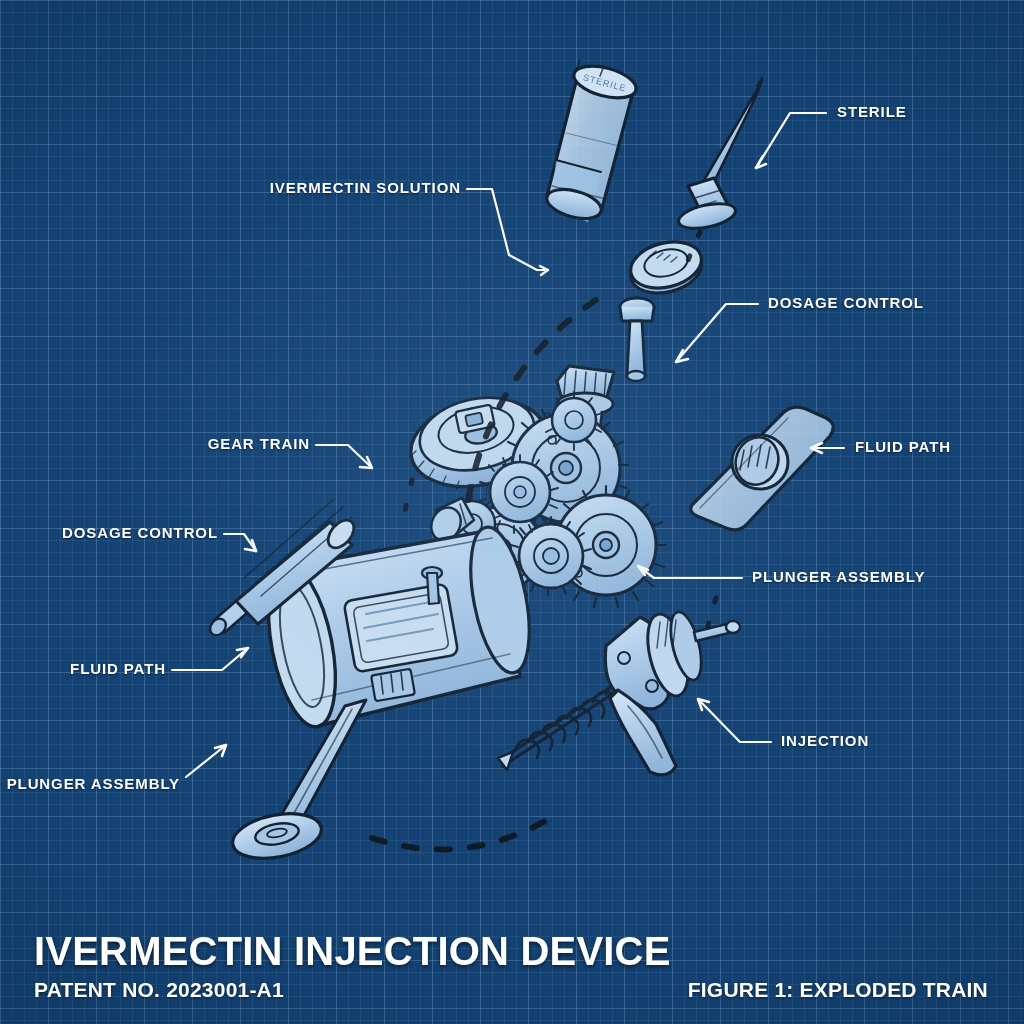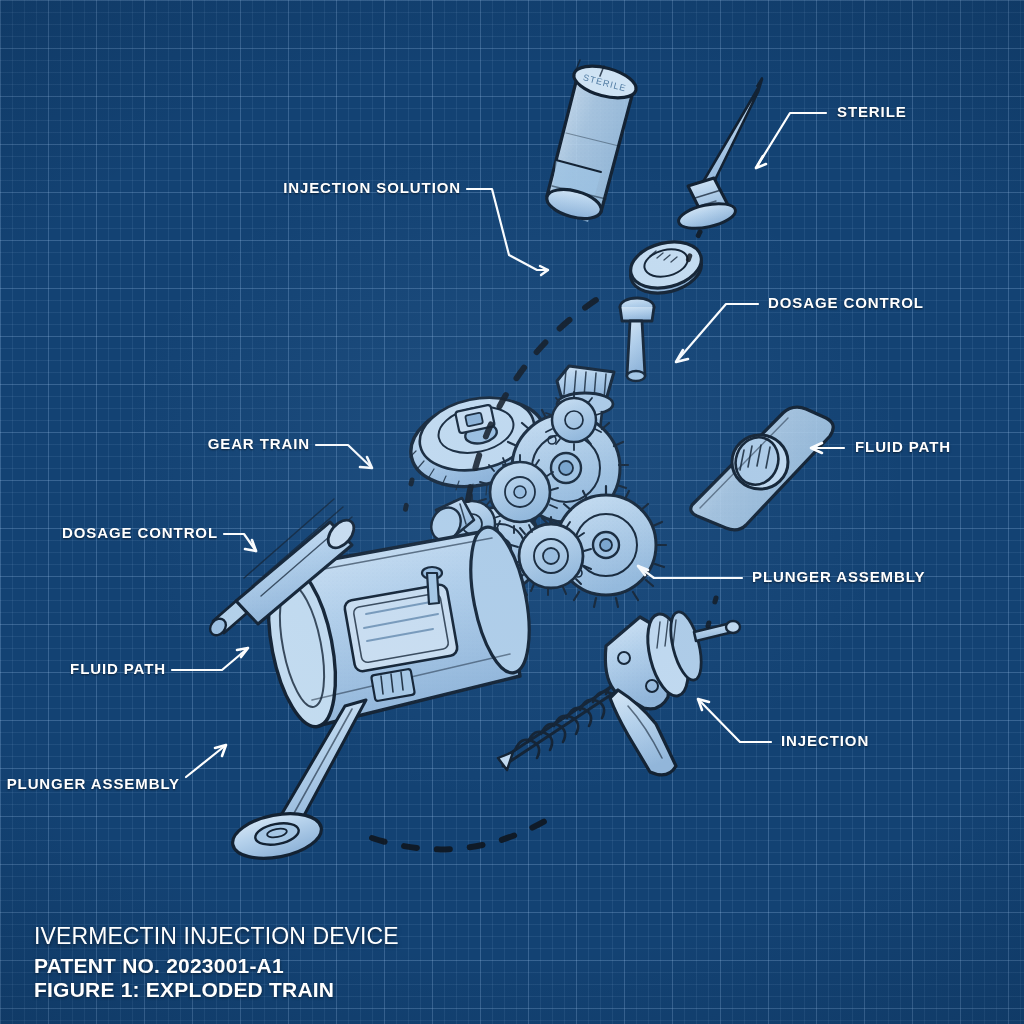--- a/index.html
+++ b/index.html
@@ -45,32 +45,31 @@
   .lbl.r { transform: translateX(-100%); }
 
   #title-block {
     position: absolute;
     left: 34px;
     bottom: 22px;
     right: 28px;
   }
   #title-main {
     color: #ffffff;
-    font-size: 23px;
-    font-weight: 400;
+    font-size: 40px;
+    font-weight: 700;
     letter-spacing: 0.005em;
     text-shadow: 0 2px 4px rgba(0,0,0,0.55);
     line-height: 1.02;
   }
   #title-sub-row {
     display: flex;
     justify-content: space-between;
     align-items: baseline;
     margin-top: 6px;
-    flex-direction: column;
   }
   #patent-no, #figure-label {
     color: #ffffff;
     font-size: 21px;
     font-weight: 700;
     letter-spacing: 0.01em;
     text-shadow: 0 1px 3px rgba(0,0,0,0.5);
   }
   #figure-label { margin-right: 8px; }
 </style>
@@ -389,21 +388,21 @@
 
         <path d="M771 742 L740 742 L698 699"></path>
         <path d="M698 699 L709 702 M698 699 L702 710" stroke-width="2.6"></path>
       </g>
     </g>
   </svg>
 
   <div id="vignette"></div>
 
   <div class="lbl" style="left:837px; top:103px;">STERILE</div>
-  <div class="lbl r" style="left:461px; top:179px;">INJECTION SOLUTION</div>
+  <div class="lbl r" style="left:461px; top:179px;">IVERMECTIN SOLUTION</div>
   <div class="lbl" style="left:768px; top:294px;">DOSAGE CONTROL</div>
   <div class="lbl" style="left:855px; top:438px;">FLUID PATH</div>
   <div class="lbl r" style="left:310px; top:435px;">GEAR TRAIN</div>
   <div class="lbl" style="left:752px; top:568px;">PLUNGER ASSEMBLY</div>
   <div class="lbl r" style="left:218px; top:524px;">DOSAGE CONTROL</div>
   <div class="lbl r" style="left:166px; top:660px;">FLUID PATH</div>
   <div class="lbl r" style="left:180px; top:775px;">PLUNGER ASSEMBLY</div>
   <div class="lbl" style="left:781px; top:732px;">INJECTION</div>
 
   <div id="title-block">

